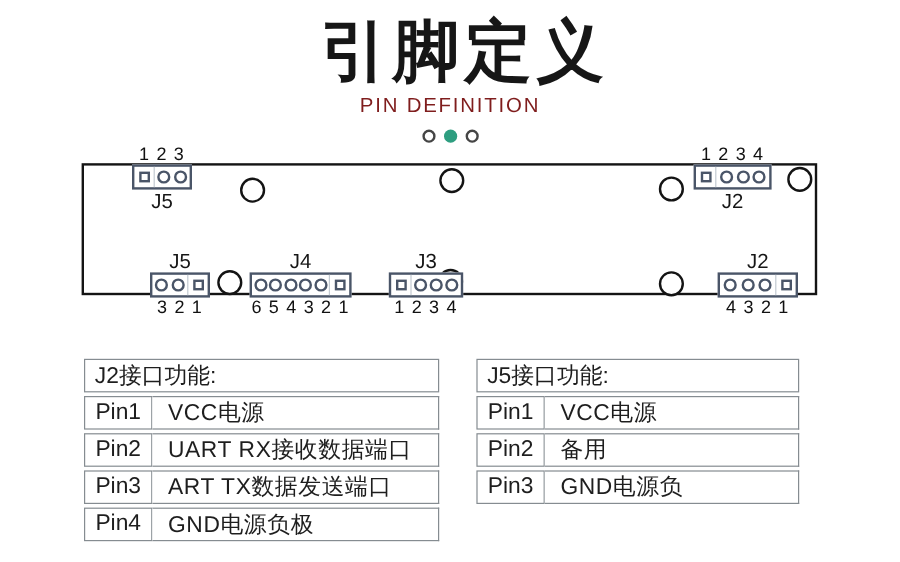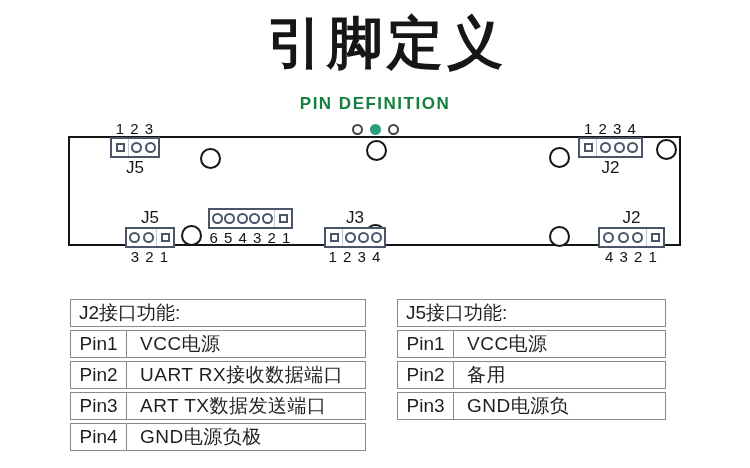--- a/index.html
+++ b/index.html
@@ -2,21 +2,21 @@
 <html><head>
 <meta charset="utf-8">
 <style>
   * { margin:0; padding:0; box-sizing:border-box; }
   body { background:#fff; font-family:"Liberation Sans", sans-serif; }
   .stage { position:relative; width:750px; height:468px; background:#ffffff; overflow:hidden; }
 
   
   .hdr { position:absolute; top:12px; left:0; width:750px; text-align:center; }
   .hdr h1 { font-size:56px; font-weight:700; letter-spacing:4px; color:#161616; line-height:1.1;margin-left:24px; }
-  .hdr .sub { margin-top:20px; font-size:17px; font-weight:700; letter-spacing:1.5px; color:#15803d; }
+  .hdr .sub { margin-top:4px; font-size:17px; font-weight:400; letter-spacing:1.5px; color:#7f1d1d; }
   .dots { margin-top:10px; display:flex; justify-content:center; align-items:center; gap:7px; }
   .dot { width:11px; height:11px; border-radius:50%; border:2px solid #454545; background:#fff; }
   .dot.active { border:none; background:#2e9e80; }
 
   
   .board { position:absolute; left:68px; top:136px; width:613px; height:110px; border:2px solid #141414; background:#fff; }
   .hole { position:absolute; width:21px; height:21px; border:2px solid #141414; border-radius:50%; background:#fff; }
 
   .conn { position:absolute; display:flex; flex-direction:column; }
   .nums { height:17px; font-size:15px; letter-spacing:1px; color:#111; text-align:center; white-space:nowrap; line-height:17px; }
@@ -101,20 +101,21 @@
           <span class="pin-c"></span>
         </span>
         <span class="sqcell div-l">
             <span class="pin-sq"></span>
           </span>
       </div>
       <div class="nums">3 2 1</div>
     </div>
 
     <div class="conn" style="left:138px; top:70px; width:85px;">
+      <div class="clabel">J4</div>
       <div class="pinbox">
         <span class="circs">
           <span class="pin-c"></span>
           <span class="pin-c"></span>
           <span class="pin-c"></span>
           <span class="pin-c"></span>
           <span class="pin-c"></span>
         </span>
         <span class="sqcell div-l">
             <span class="pin-sq"></span>

